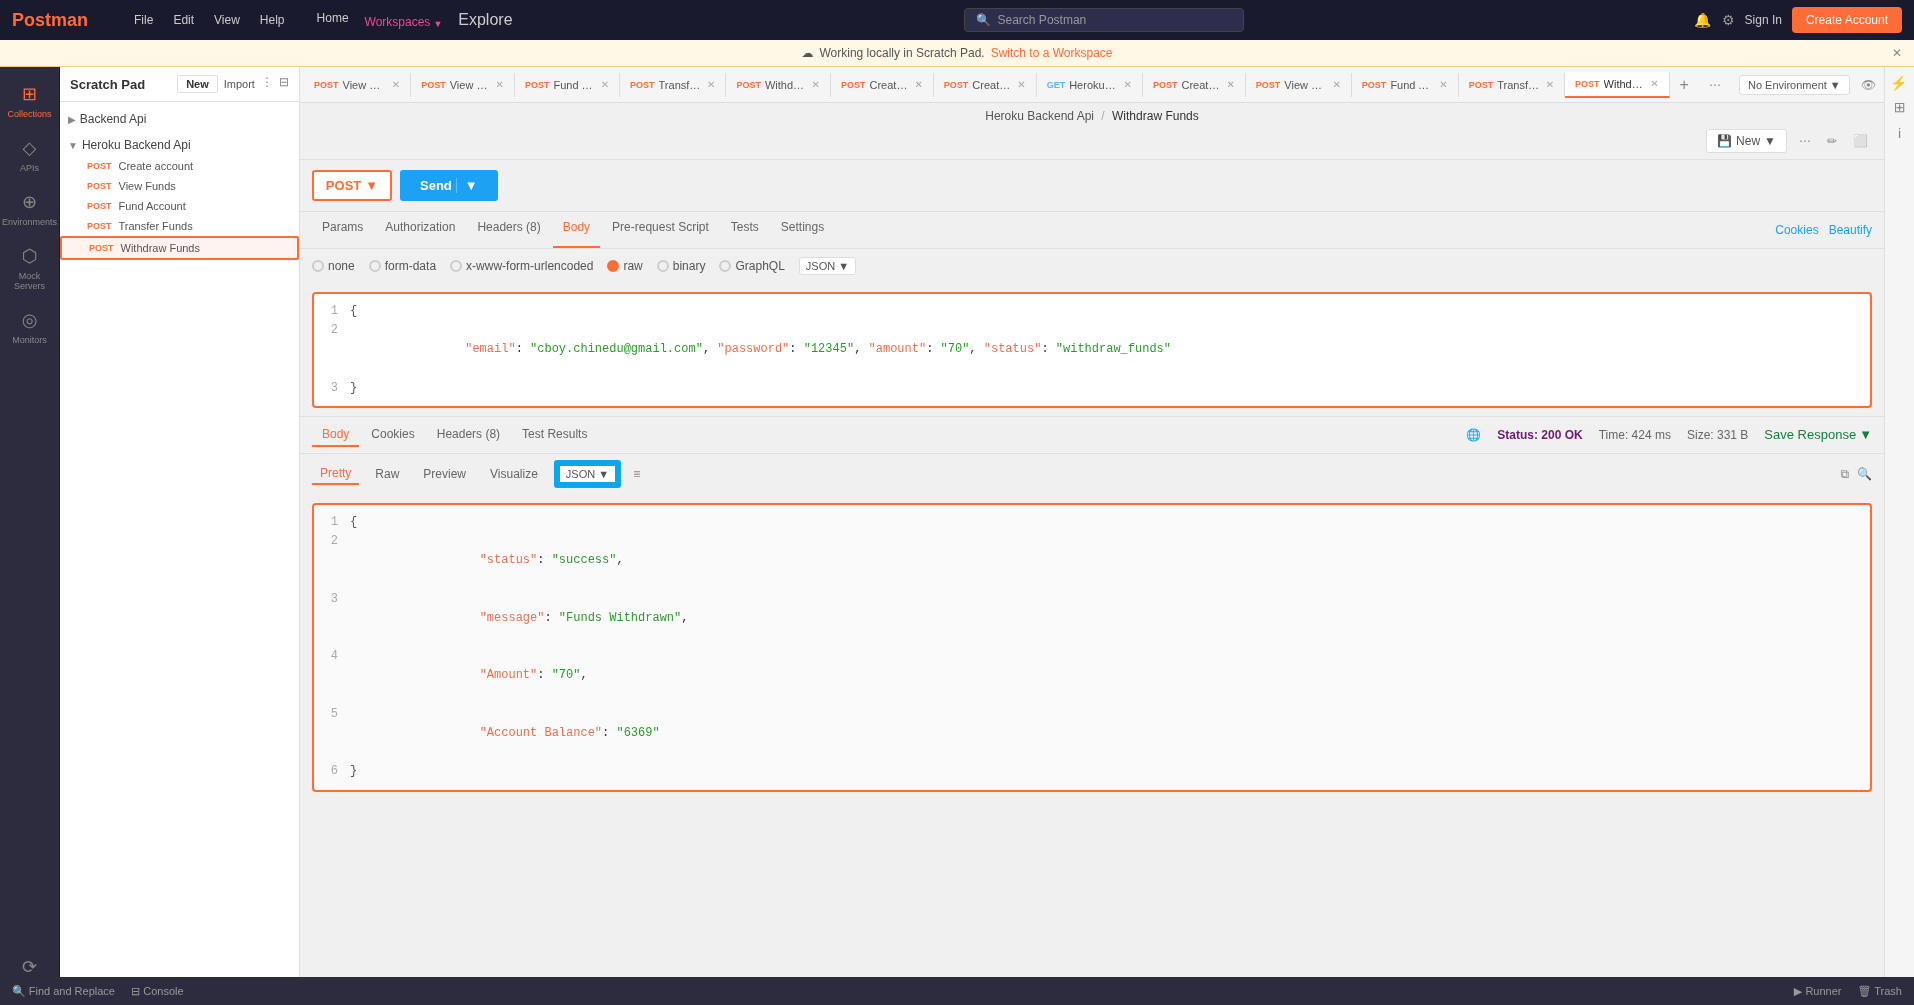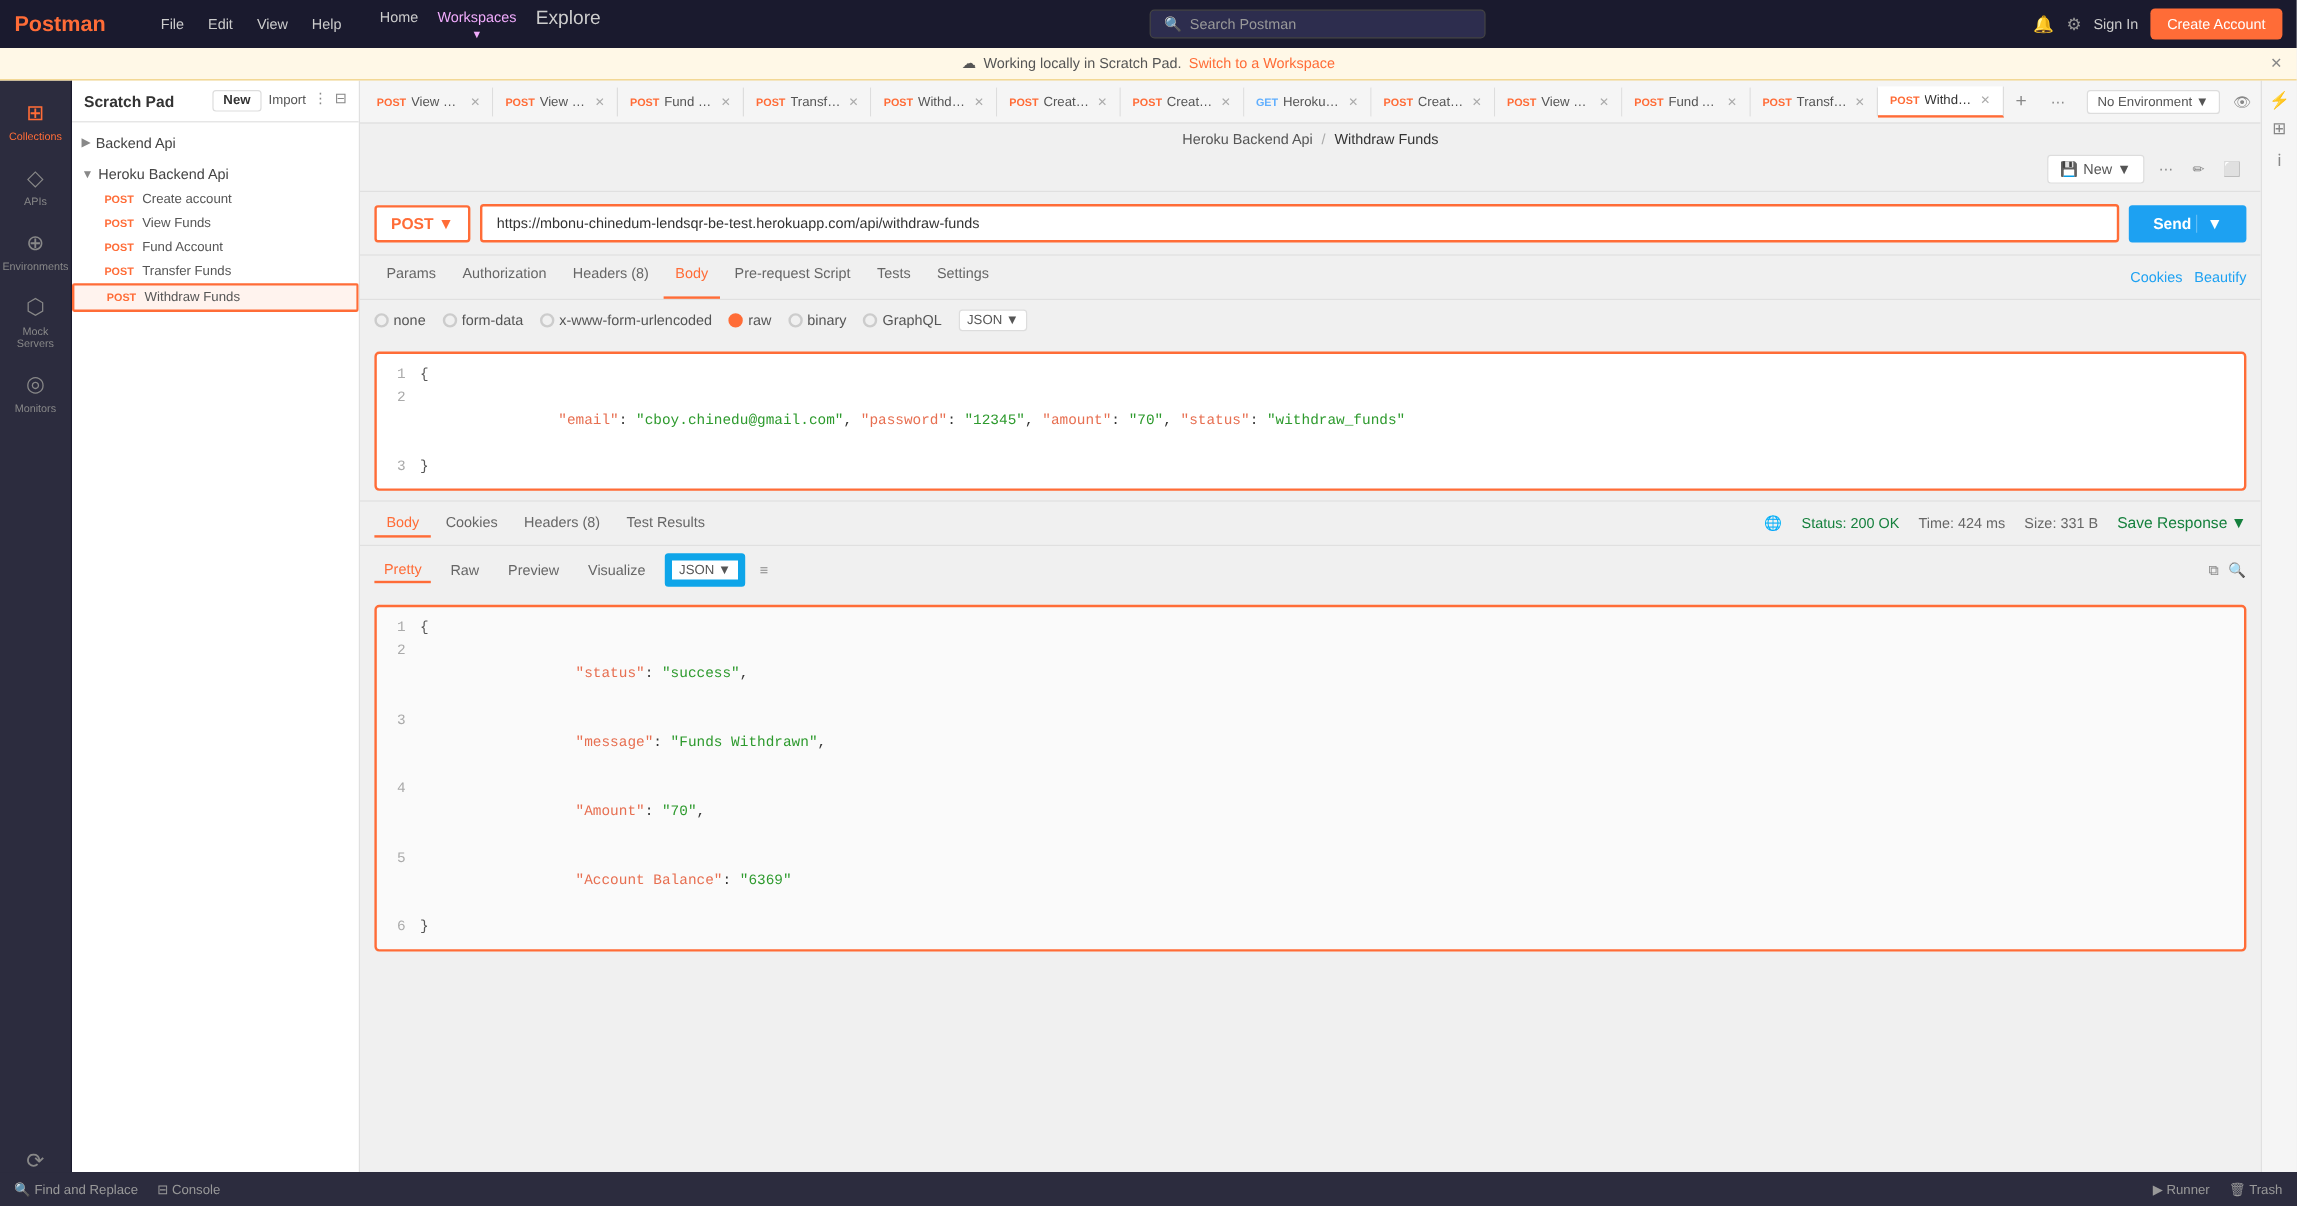--- a/index.html
+++ b/index.html
@@ -97,21 +97,21 @@
     .str-color { color: #2d9a2d; }
     .bracket-color { color: #555; }
 
     
     .response-area { border-top: 1px solid #e0e0e0; flex: 1; display: flex; flex-direction: column; min-height: 0; }
     .response-header { display: flex; align-items: center; padding: 6px 12px; border-bottom: 1px solid #e0e0e0; gap: 12px; }
     .resp-tabs { display: flex; gap: 2px; }
     .resp-tab { padding: 4px 10px; font-size: 12px; color: #666; cursor: pointer; border-bottom: 2px solid transparent; }
     .resp-tab.active { color: #ff6c37; border-bottom-color: #ff6c37; }
     .resp-status { margin-left: auto; display: flex; gap: 16px; font-size: 12px; align-items: center; }
-    .status-ok { color: #15803d; font-weight: 400; }
+    .status-ok { color: #701a75; font-weight: 700; }
     .resp-meta { color: #666; }
     .save-response-btn { color: #15803d; cursor: pointer; font-size: 13px; display: flex; align-items: center; gap: 3px; }
 
     
     .resp-body-tabs { display: flex; align-items: center; padding: 6px 12px; gap: 8px; border-bottom: 1px solid #f0f0f0; }
     .resp-body-tab { padding: 3px 8px; font-size: 12px; color: #666; cursor: pointer; }
     .resp-body-tab.active { color: #ff6c37; border-bottom: 2px solid #ff6c37; }
     .resp-json-selector { border: 6px solid #0ea5e9; border-radius: 3px; padding: 2px 6px; font-size: 11px; color: #555; background: #fff; cursor: pointer; }
     .resp-actions { margin-left: auto; display: flex; gap: 8px; color: #888; cursor: pointer; }
 
@@ -136,21 +136,21 @@
 <div class="top-nav">
   <div class="top-nav-logo">Postman</div>
   <div class="top-nav-menu">
     <span>File</span>
     <span>Edit</span>
     <span>View</span>
     <span>Help</span>
   </div>
   <div style="display:flex;gap:16px;margin-left:8px;">
     <span style="color:#ccc;font-size:12px;cursor:pointer;">Home</span>
-    <span style="color:#f0abfc;font-size:12px;cursor:pointer;display:flex;align-items:center;gap:3px;flex-direction:column;">
+    <span style="color:#ec4899;font-size:12px;cursor:pointer;display:flex;align-items:flex-end;gap:3px;">
         <span>Workspaces</span>
         <span style="font-size:9px;">▼</span>
       </span>
     <span style="color:#ccc;font-size:16px;cursor:pointer;">Explore</span>
   </div>
   <div class="top-nav-center">
     <div class="search-bar">
       <span>🔍</span>
       <span>Search Postman</span>
     </div>
@@ -343,21 +343,20 @@
           <span class="edit-btn">✏</span>
           <span class="edit-btn">⬜</span>
         </div>
       </div>
 
       <div class="url-bar">
         <div class="method-selector">
           <span>POST</span>
           <span>▼</span>
         </div>
-        <input class="url-input" type="text" value="https://mbonu-chinedum-lendsqr-be-test.herokuapp.com/api/withdraw-funds" style="">
         <button class="send-btn">
           <span>Send</span>
           <span class="send-btn-arrow">▼</span>
         </button>
       </div>
 
       <div class="req-tabs">
         <div class="req-tab">Params</div>
         <div class="req-tab">Authorization</div>
         <div class="req-tab">

